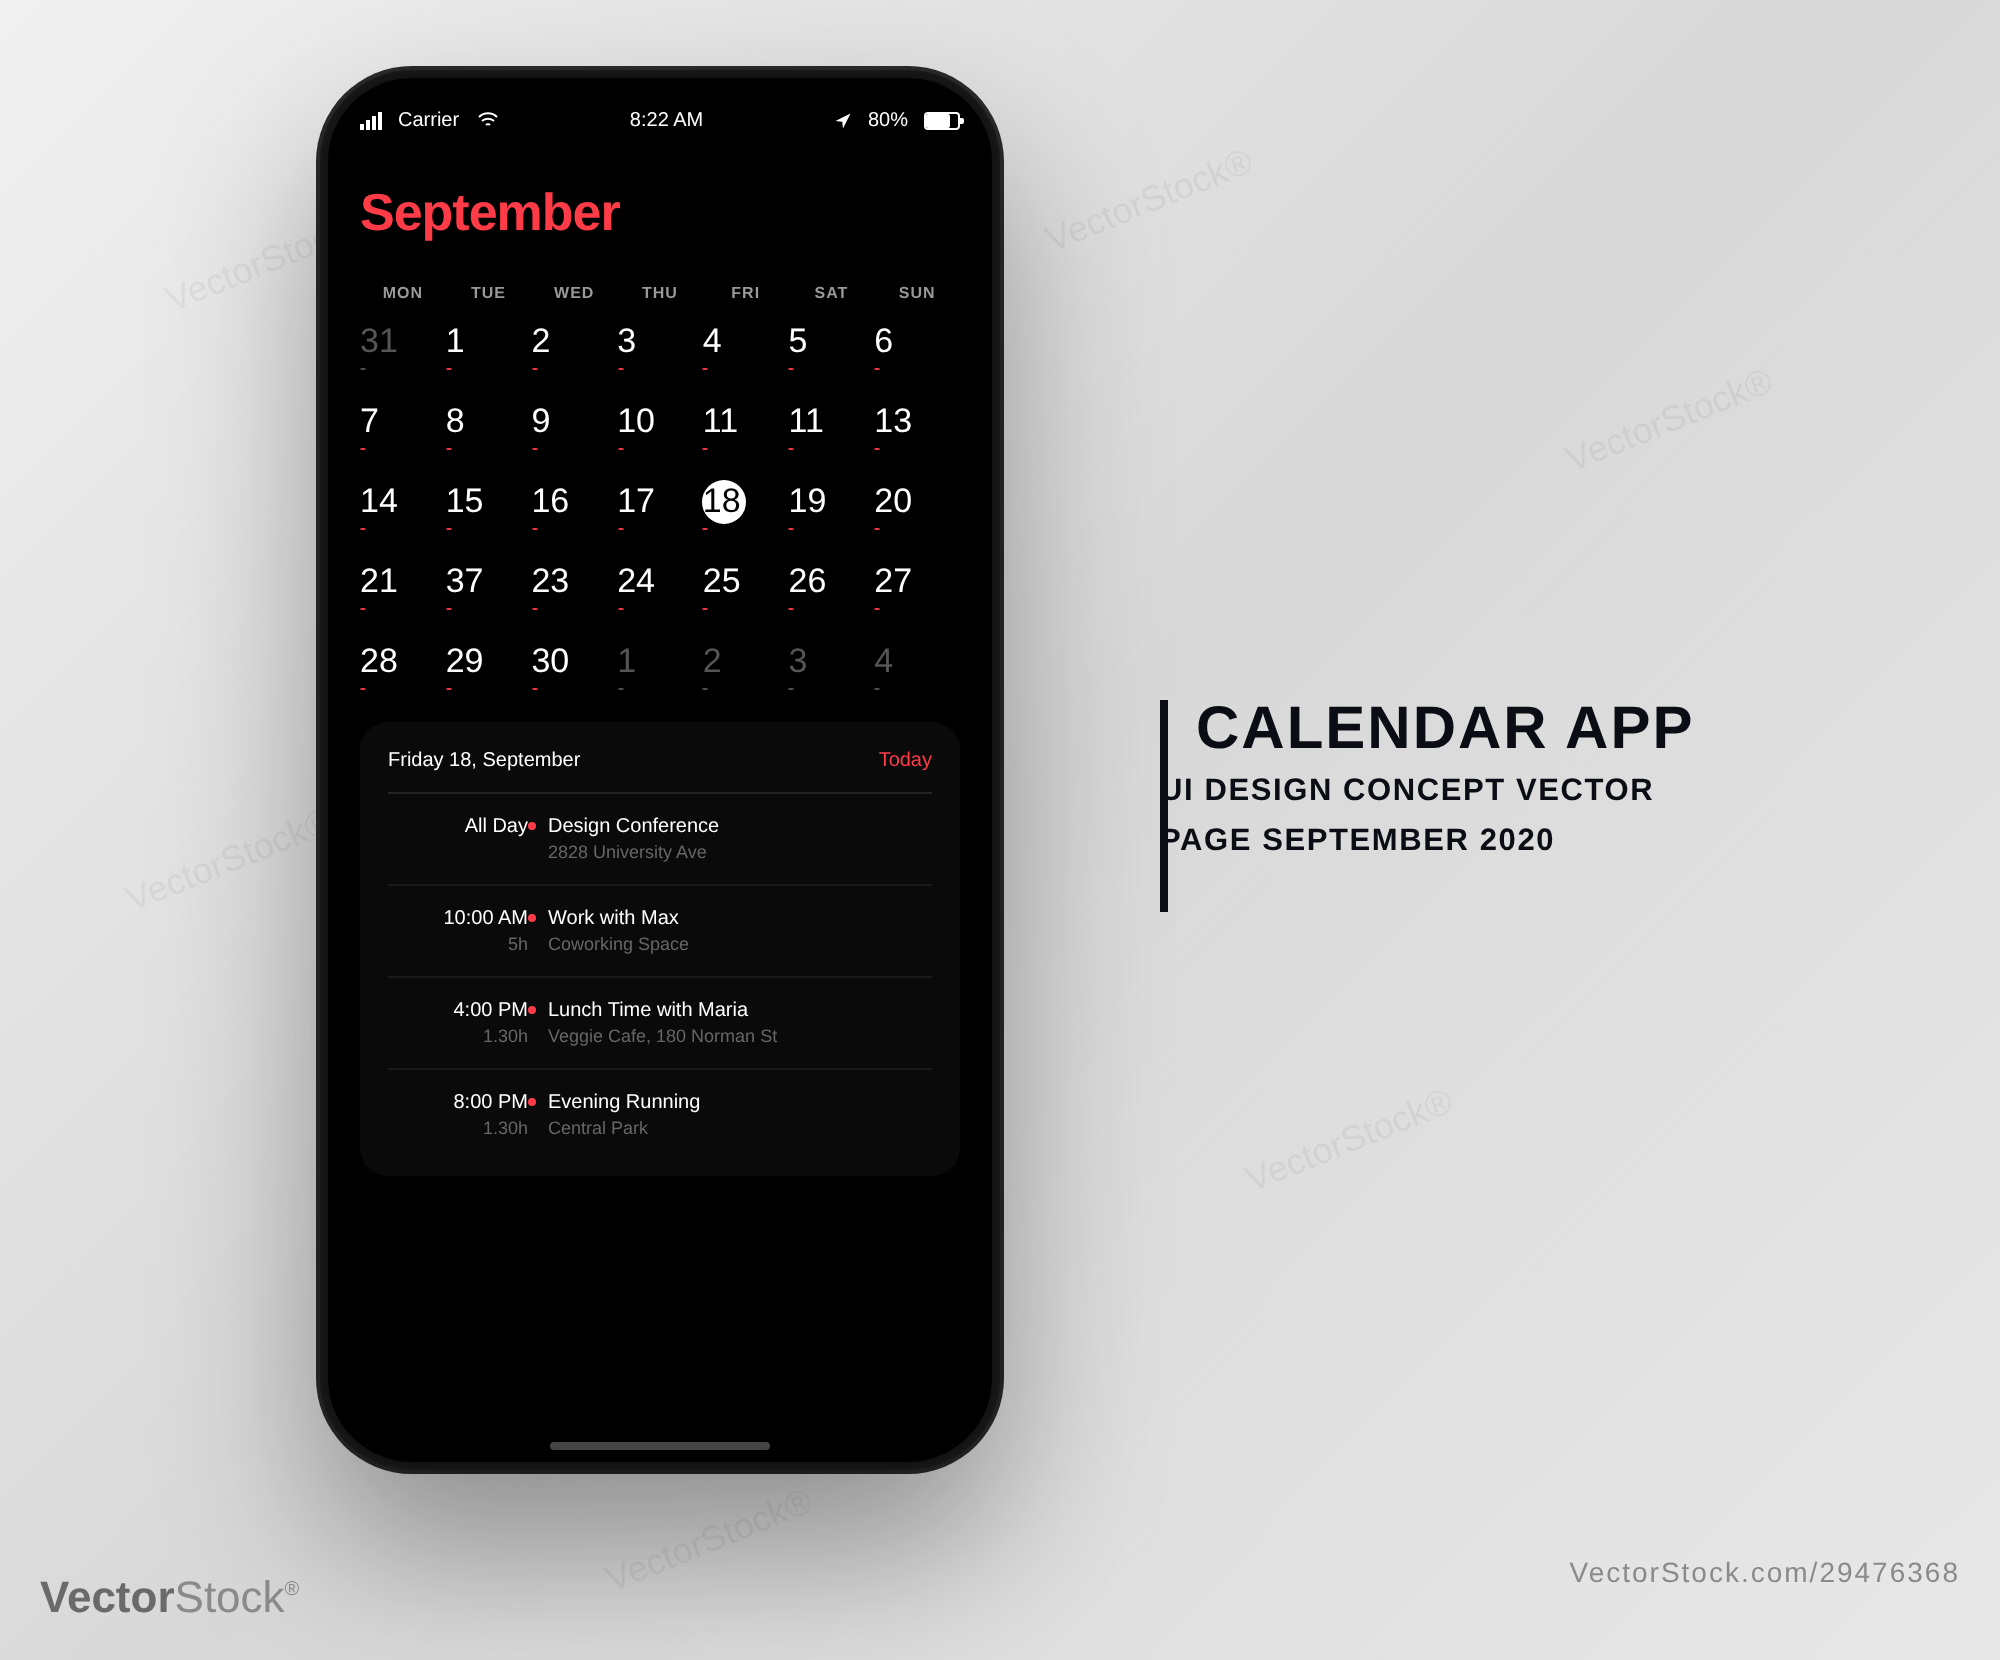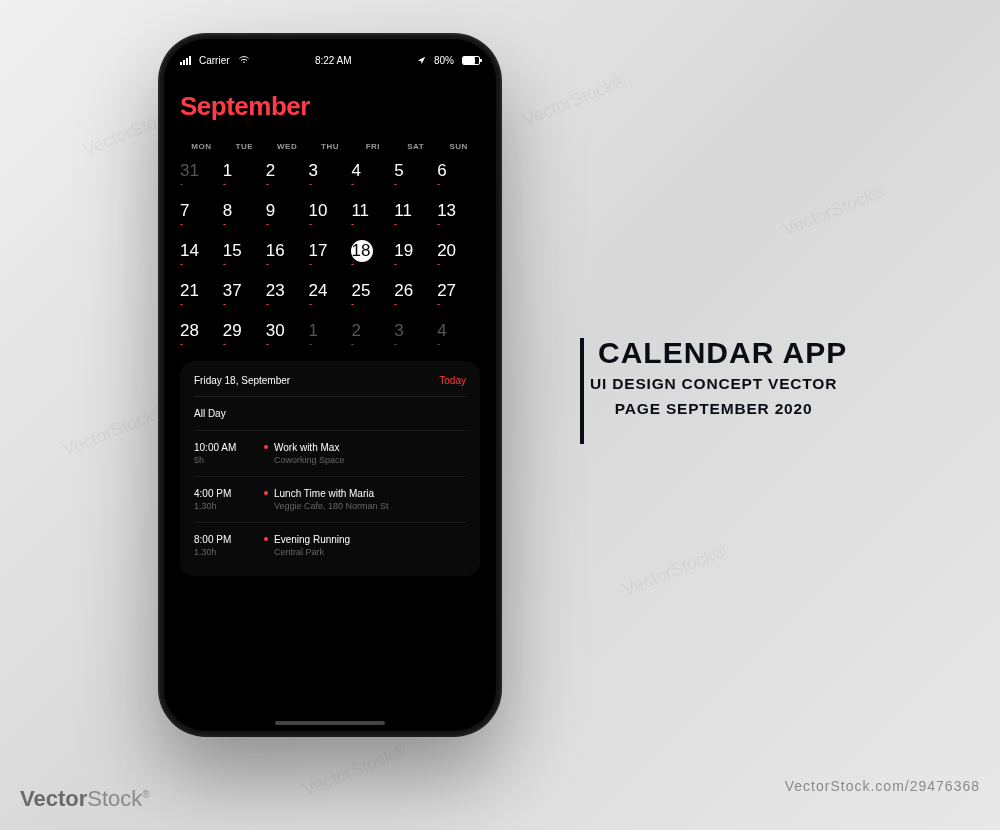--- a/index.html
+++ b/index.html
@@ -31,27 +31,27 @@
 .day-cell .num { line-height:20px; z-index:2; }
 .day-cell.selected .circ { position:absolute; width:22px; height:22px; background:#fff; border-radius:50%; top:-1px; }
 .day-cell.selected .num { color:#000; font-weight:400; }
 .day-cell .dot { width:3px; height:3px; border-radius:50%; background:#ff3b47; margin-top:3px; z-index:2; }
 .day-cell .dot.gray { background:#555; }
 .agenda { background:#0a0a0a; border-radius:14px; margin-top:16px; padding:14px 14px 8px 14px; }
 .agenda-header { display:flex; justify-content:space-between; font-size:10px; padding-bottom:10px; border-bottom:1px solid #222; }
 .agenda-header .date{color:#fff;} .agenda-header .today{color:#ff3b47;}
 .event-row { display:flex; padding:11px 0; border-bottom:1px solid #1a1a1a; font-size:10px; }
 .event-row:last-child{border-bottom:none;}
-.event-time { width:70px; }
+.event-time { width:70px;text-align:right; }
 .event-time .t1{color:#fff;} .event-time .t2{color:#666;font-size:9px;margin-top:2px;}
 .event-body { flex:1; position:relative; padding-left:10px; }
 .event-body::before{content:'';position:absolute;left:0;top:3px;width:4px;height:4px;background:#ff3b47;border-radius:50%;}
 .event-body .e1{color:#fff;} .event-body .e2{color:#666;font-size:9px;margin-top:2px;}
 .home-ind { position:absolute; bottom:6px; left:50%; transform:translateX(-50%); width:110px; height:4px; background:#444; border-radius:3px; }
-.side-text { position:absolute; left:580px; top:336px;text-align:center; }
+.side-text { position:absolute; left:580px; top:348px; }
 .side-bar { position:absolute; left:0; top:2px; width:4px; height:106px; background:#0a0d14; }
 .side-title { margin-left:18px; font-size:30px; font-weight:700; color:#0a0d14; letter-spacing:1px; }
 .side-sub { font-size:15.5px; font-weight:600; color:#0a0d14; letter-spacing:0.8px; line-height:1.5; margin-top:2px; }
 .wm { position:absolute; color:rgba(0,0,0,0.05); font-size:18px; transform:rotate(-22deg); pointer-events:none; }
 .footer-logo { position:absolute; left:20px; bottom:18px; font-size:22px; color:#8a8a8a; font-weight:400; }
 .footer-logo b{font-weight:700;color:#6a6a6a;}
 .footer-id { position:absolute; right:20px; bottom:36px; font-size:14px; color:#8a8a8a; letter-spacing:1px; }
 </style>
 </head>
 <body>
@@ -250,20 +250,24 @@
     <div class="agenda">
       <div class="agenda-header">
         <span class="date">Friday 18, September</span>
         <span class="today">Today</span>
       </div>
       <div id="agenda-list">
           <div class="event-row">
             <div class="event-time">
               <div class="t1">All Day</div>
             </div>
+            <div class="event-body">
+              <div class="e1">Design Conference</div>
+              <div class="e2">2828 University Ave</div>
+            </div>
           </div>
           <div class="event-row">
             <div class="event-time">
               <div class="t1">10:00 AM</div>
               <div class="t2">5h</div>
             </div>
             <div class="event-body">
               <div class="e1">Work with Max</div>
               <div class="e2">Coworking Space</div>
             </div>

